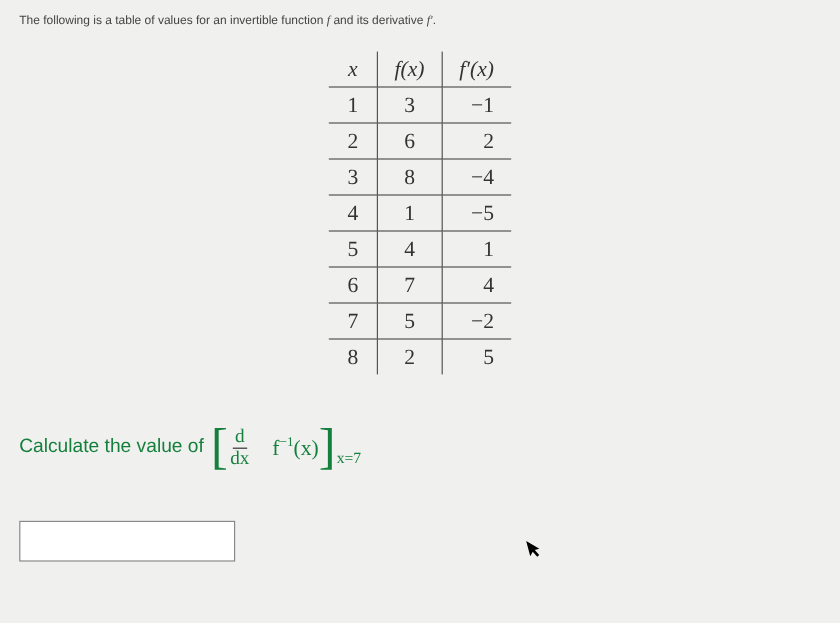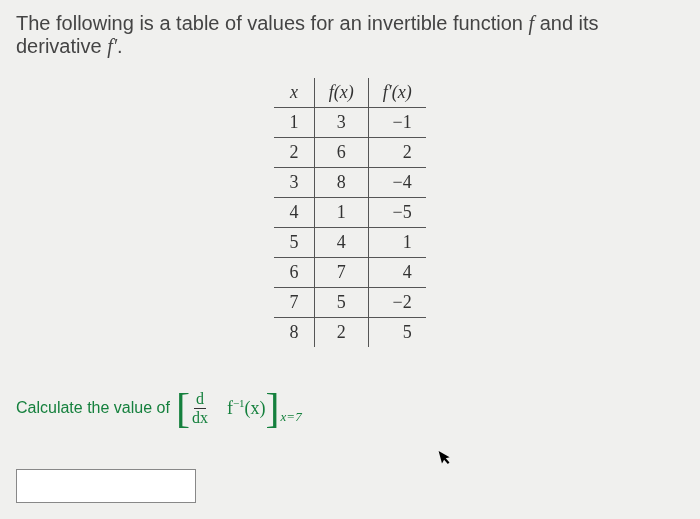--- a/index.html
+++ b/index.html
@@ -10,21 +10,21 @@
     body {
       width: 700px;
       height: 519px;
       background: #f0f0ee;
       font-family: Arial, sans-serif;
       color: #333;
       padding: 12px 16px;
       position: relative;
     }
     .problem-text {
-      font-size: 20px;
+      font-size: 10px;
       color: #444;
       margin-bottom: 20px;
     }
     .italic {
       font-style: italic;
       font-family: 'Times New Roman', serif;
     }
     .table-wrapper {
       display: flex;
       justify-content: center;
@@ -96,21 +96,20 @@
     }
     .sup {
       font-size: 11px;
       vertical-align: super;
     }
     .sub-eval {
       align-self: flex-end;
       font-size: 13px;
       margin-left: 1px;
       margin-bottom: 4px;
-      font-style: italic;
     }
     .answer-box {
       margin-top: 40px;
       border: 1px solid #888;
       background: #fff;
       width: 180px;
       height: 34px;
       padding: 4px 8px;
       font-size: 14px;
     }

